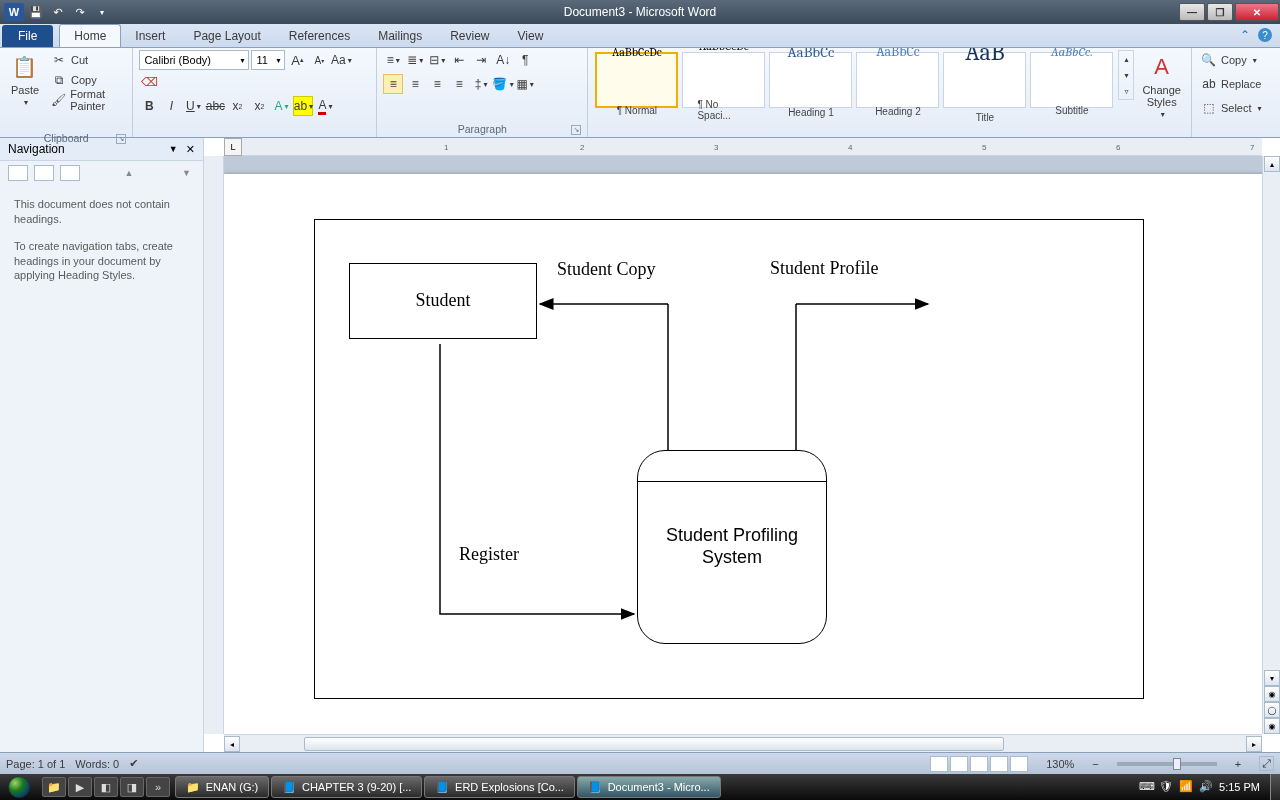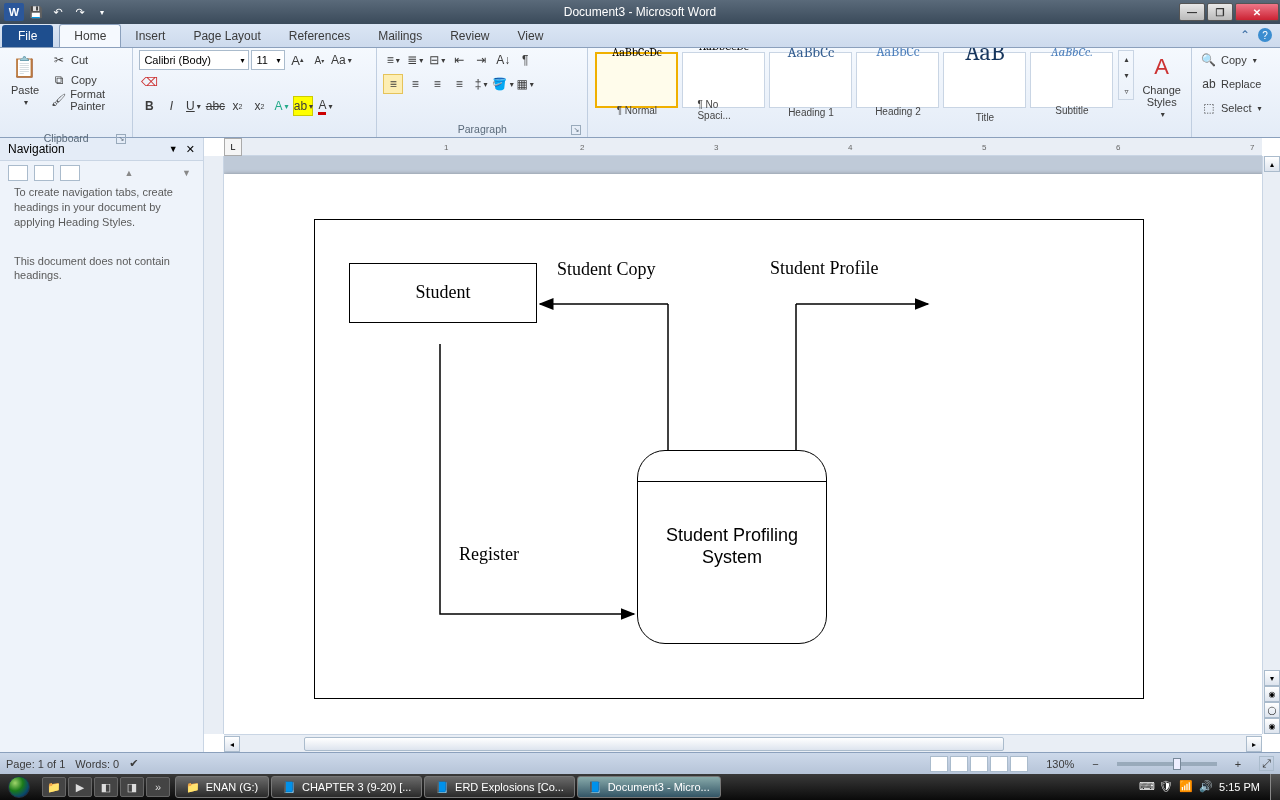--- a/index.html
+++ b/index.html
@@ -289,22 +289,22 @@
       <span class="arrow">▼</span>
       <span class="x">✕</span>
     </div>
     <div class="viewbtns">
       <div class="vb"></div>
       <div class="vb"></div>
       <div class="vb"></div>
       <span class="navarrow">▲</span>
       <span class="navarrow">▼</span>
     </div>
+    <div class="msg">This document does not contain headings.</div>
     <div class="msg" style="padding-top:0;">To create navigation tabs, create headings in your document by applying Heading Styles.</div>
-    <div class="msg">This document does not contain headings.</div>
   </div>
 
   <div class="docarea">
     <div class="ruler-h">
       <div class="tab-l">L</div>
       <svg width="100%" height="18">
           <g font-size="8" fill="#666" font-family="sans-serif">
         <text x="220" y="12">1</text>
             <text x="356" y="12">2</text>
             <text x="490" y="12">3</text>
@@ -313,21 +313,21 @@
             <text x="892" y="12">6</text>
             <text x="1026" y="12">7</text>
       </g>
         </svg>
     </div>
     <div class="ruler-v"></div>
     <div class="canvas">
       <div class="page">
         <div class="docframe"></div>
 
-        <div class="dia box" style="left:125px;top:89px;width:188px;height:60px;">Student</div>
+        <div class="dia box" style="left:125px;top:89px;width:188px;height:76px;">Student</div>
         <div class="dia" style="left:333px;top:85px;">Student Copy</div>
         <div class="dia" style="left:546px;top:84px;">Student Profile</div>
         <div class="dia" style="left:235px;top:370px;">Register</div>
         <div class="dia box" style="left:413px;top:276px;width:190px;height:194px;border-radius:28px;flex-direction:column;padding:0 10px;">
           <div style="position:absolute;top:30px;left:0;right:0;border-top:1.5px solid #000;"></div>
           <span style="text-align:center;">Student Profiling System</span>
         </div>
 
         <svg style="position:absolute;left:0;top:0;" width="1040" height="560">
           <defs>

